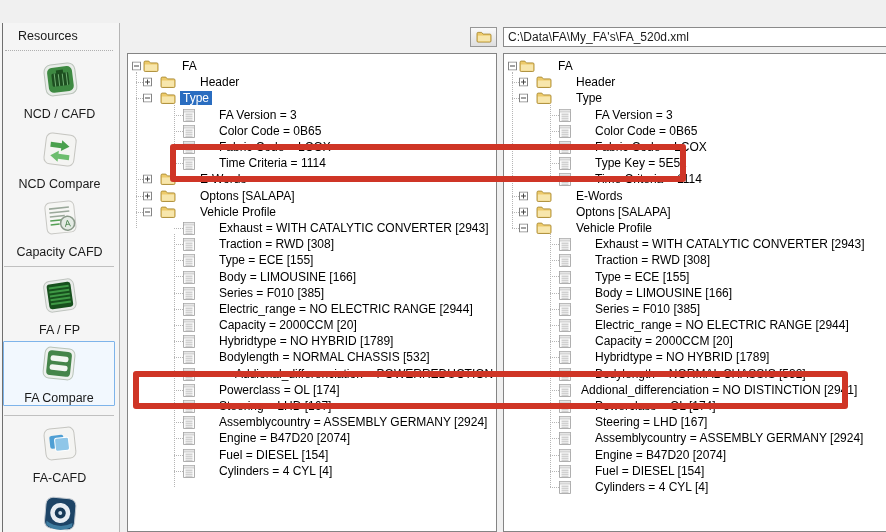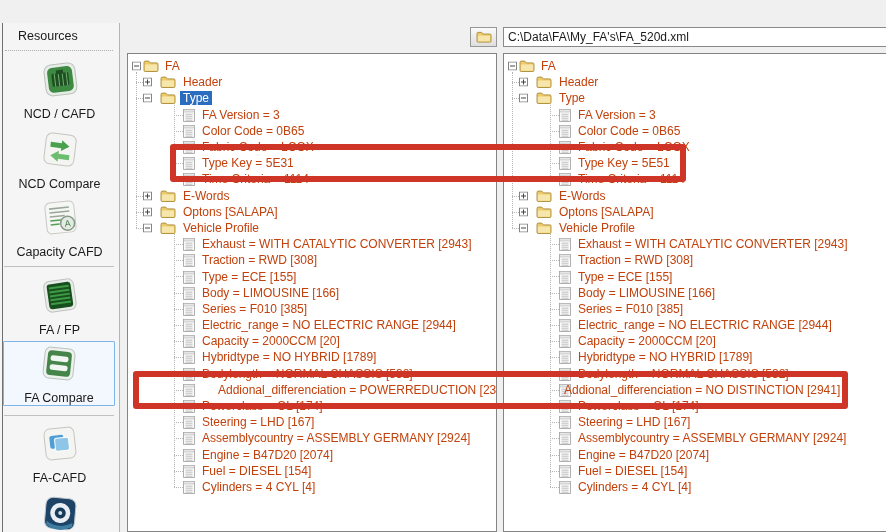--- a/index.html
+++ b/index.html
@@ -26,21 +26,21 @@
   #path-left{left:124px;width:343px;}
   #path-right{left:503px;width:392px;}
   #browse-btn{position:absolute;left:470px;top:27px;width:27px;height:20px;background:linear-gradient(#fafafa,#dedede);border:1px solid #979797;box-sizing:border-box;display:flex;align-items:center;justify-content:center;cursor:pointer;padding:0;}
 
   
   .tree-panel{position:absolute;top:53px;background:#fff;border:1px solid #848484;box-sizing:border-box;}
   #panel-left{left:127px;width:370px;height:479px;}
   #panel-right{left:503px;width:390px;height:479px;}
   .tree{position:absolute;left:0;top:0;right:0;bottom:0;padding-top:4px;overflow:hidden;}
   .trow{position:relative;height:16.2px;}
-  .trow .nlabel{position:absolute;top:50%;transform:translateY(-50%);white-space:nowrap;font-size:12px;color:#c2410c;}
+  .trow .nlabel{position:absolute;top:50%;transform:translateY(-50%);white-space:nowrap;font-size:12px;color:#000000;margin-left:17px;}
   .trow .nlabel.sel{background:#2a6dc0;color:#fff;padding:0 3px;margin-left:-3px;}
   .trow .exp,.trow .nico{position:absolute;top:50%;transform:translateY(-50%);line-height:0;}
   .stub{position:absolute;top:8px;border-top:1px dotted #b5b5b5;}
   .vline{position:absolute;width:0;border-left:1px dotted #b5b5b5;}
 
   
   .ann{position:absolute;border:6px solid #cf3526;border-radius:3px;z-index:20;pointer-events:none;box-sizing:border-box;}
   #ann1{left:170px;top:144px;width:516px;height:38px;}
   #ann2{left:133px;top:371px;width:715px;height:38px;}
 </style>
@@ -232,29 +232,20 @@
             </svg></span>
           <span class="nlabel" style="left:74px">Fabric Code = LCOX</span>
         </div>
         <div class="trow">
           <div class="stub" style="left:46px;width:9px"></div>
           <span class="nico" style="left:55px"><svg width="12" height="14" viewBox="0 0 12 14">
               <rect x="0.6" y="1.4" width="10.8" height="12" fill="#fbfbfb" stroke="#9b9b9b" stroke-width="0.8"></rect>
               <rect x="0.6" y="1.4" width="10.8" height="2.6" fill="#e6e6e6" stroke="#9b9b9b" stroke-width="0.4"></rect>
               <path d="M2.5 6.2 h7 M2.5 8.2 h7 M2.5 10.2 h7 M2.5 12.2 h7" stroke="#b0b0b0" stroke-width="0.8"></path>
             </svg></span>
-          <span class="nlabel" style="left:74px">Type Key = 5E31</span>
-        </div>
-        <div class="trow">
-          <div class="stub" style="left:46px;width:9px"></div>
-          <span class="nico" style="left:55px"><svg width="12" height="14" viewBox="0 0 12 14">
-              <rect x="0.6" y="1.4" width="10.8" height="12" fill="#fbfbfb" stroke="#9b9b9b" stroke-width="0.8"></rect>
-              <rect x="0.6" y="1.4" width="10.8" height="2.6" fill="#e6e6e6" stroke="#9b9b9b" stroke-width="0.4"></rect>
-              <path d="M2.5 6.2 h7 M2.5 8.2 h7 M2.5 10.2 h7 M2.5 12.2 h7" stroke="#b0b0b0" stroke-width="0.8"></path>
-            </svg></span>
           <span class="nlabel" style="left:74px">Time Criteria = 1114</span>
         </div>
         <div class="trow">
           <div class="stub" style="left:8px;width:7px"></div>
           <span class="exp" style="left:15px"><svg width="9" height="9" viewBox="0 0 9 9">
               <rect x="0.5" y="0.5" width="8" height="8" fill="#fff" stroke="#848484"></rect>
               <line x1="2" y1="4.5" x2="7" y2="4.5" stroke="#444"></line>
               <line x1="4.5" y1="2" x2="4.5" y2="7" stroke="#444"></line>
             </svg></span>
           <span class="nico" style="left:32px"><svg width="16" height="13" viewBox="0 0 16 13">

